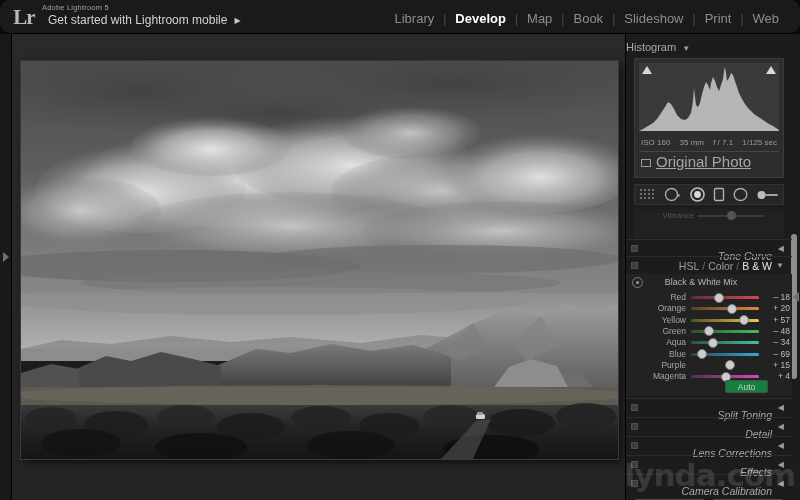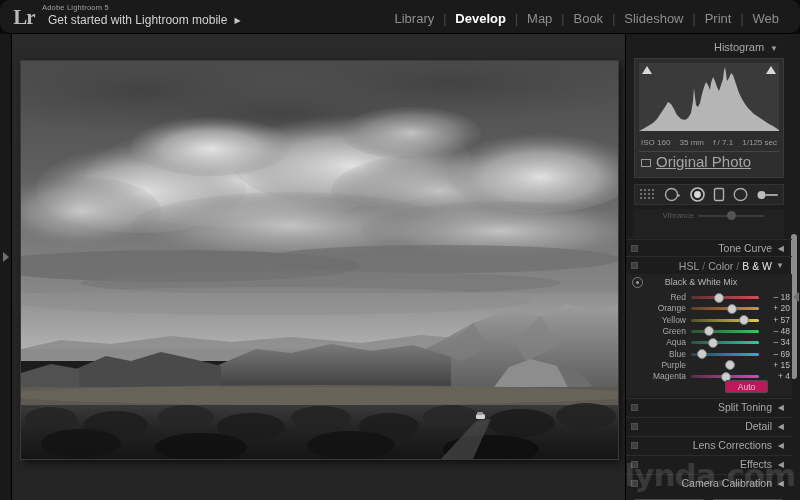--- a/index.html
+++ b/index.html
@@ -94,21 +94,21 @@
   .rp-edge-arrow {
     position: absolute; right: 1px; top: 258px;
     width: 0; height: 0;
     border-top: 5px solid transparent; border-bottom: 5px solid transparent;
     border-right: 6px solid #6e6e6e;
   }
 
   
   .hist-header {
     position: absolute; left: 0; top: 5px; width: 160px; height: 16px;
-    text-align: right; padding-right: 8px;
+    padding-right: 8px;
     color: #a9a9a9; font-size: 11px; line-height: 16px;
   }
   .hist-header .tri { color: #9b9b9b; font-size: 8px; margin-left: 6px; }
   .hist-box {
     position: absolute; left: 8px; top: 24px; width: 150px; height: 120px;
     background: #2d2d2d; border: 1px solid #3a3a3a;
   }
   .hist-plot { position: absolute; left: 4px; top: 4px; width: 140px; height: 68px; background: #3a3a3a; }
   .hist-plot svg { display: block; }
   .clip-tri { position: absolute; width: 0; height: 0;
@@ -147,21 +147,21 @@
   
   .panel-head {
     position: absolute; left: 0; width: 166px; height: 17px;
     border-top: 1px solid #2b2b2b;
     color: #a8a8a8; font-size: 10.5px; line-height: 17px;
   }
   .panel-head .sw {
     position: absolute; left: 5px; top: 5px; width: 7px; height: 7px;
     background: #3e3e3e; border: 1px solid #4d4d4d;
   }
-  .panel-head .ttl { position: absolute; right: 20px; top: 0; white-space: nowrap; }
+  .panel-head .ttl { position: absolute; right: 20px; top: 8px; white-space: nowrap; font-style: italic; }
   .panel-head .tri { position: absolute; right: 8px; top: 0; font-size: 8px; color: #9b9b9b; }
 
   
   .hsl-head { position: absolute; left: 0; top: 222px; width: 166px; height: 18px; border-top: 1px solid #2b2b2b; }
   .hsl-head .sw { position: absolute; left: 5px; top: 5px; width: 7px; height: 7px; background: #3e3e3e; border: 1px solid #4d4d4d; }
   .hsl-head .grp { position: absolute; right: 20px; top: 0; font-size: 10.5px; line-height: 18px; color: #9d9d9d; white-space: nowrap; }
   .hsl-head .grp b { color: #e6e6e6; font-weight: normal; }
   .hsl-head .grp i { color: #6a6a6a; font-style: normal; margin: 0 3px; }
   .hsl-head .tri { position: absolute; right: 8px; top: 0; font-size: 8px; color: #9b9b9b; line-height: 18px; }
 
@@ -178,21 +178,21 @@
   .bwrow .lbl { position: absolute; left: 0; top: 0; width: 60px; text-align: right; font-size: 8.5px; color: #a6a6a6; line-height: 12px; }
   .bwrow .track { position: absolute; left: 65px; top: 5px; width: 68px; height: 3px; border-radius: 2px; }
   .bwrow .knob {
     position: absolute; top: 1.5px; width: 10px; height: 10px; margin-left: -5px;
     background: #cdcdcd; border-radius: 50%; border: 1px solid #7b7b7b;
   }
   .bwrow .val { position: absolute; left: 140px; top: 0; width: 24px; text-align: right; font-size: 8.5px; color: #bdbdbd; line-height: 12px; }
 
   .auto-btn {
     position: absolute; left: 99px; top: 106px; width: 43px; height: 13px;
-    background: #be185d; border: 1px solid #4c4c4c; border-radius: 2px;
+    background: #15803d; border: 1px solid #4c4c4c; border-radius: 2px;
     font-size: 8.5px; color: #cfcfcf; text-align: center; line-height: 13px;
   }
 
   
   .bottom-bar { position: absolute; left: 0; top: 462px; width: 166px; height: 26px; }
   .btn-prev, .btn-reset {
     position: absolute; top: 3px; height: 17px;
     background: #3a3a3a; border: 1px solid #4a4a4a; border-radius: 2px;
     font-size: 9px; color: #c6c6c6; text-align: center; line-height: 17px;
   }

